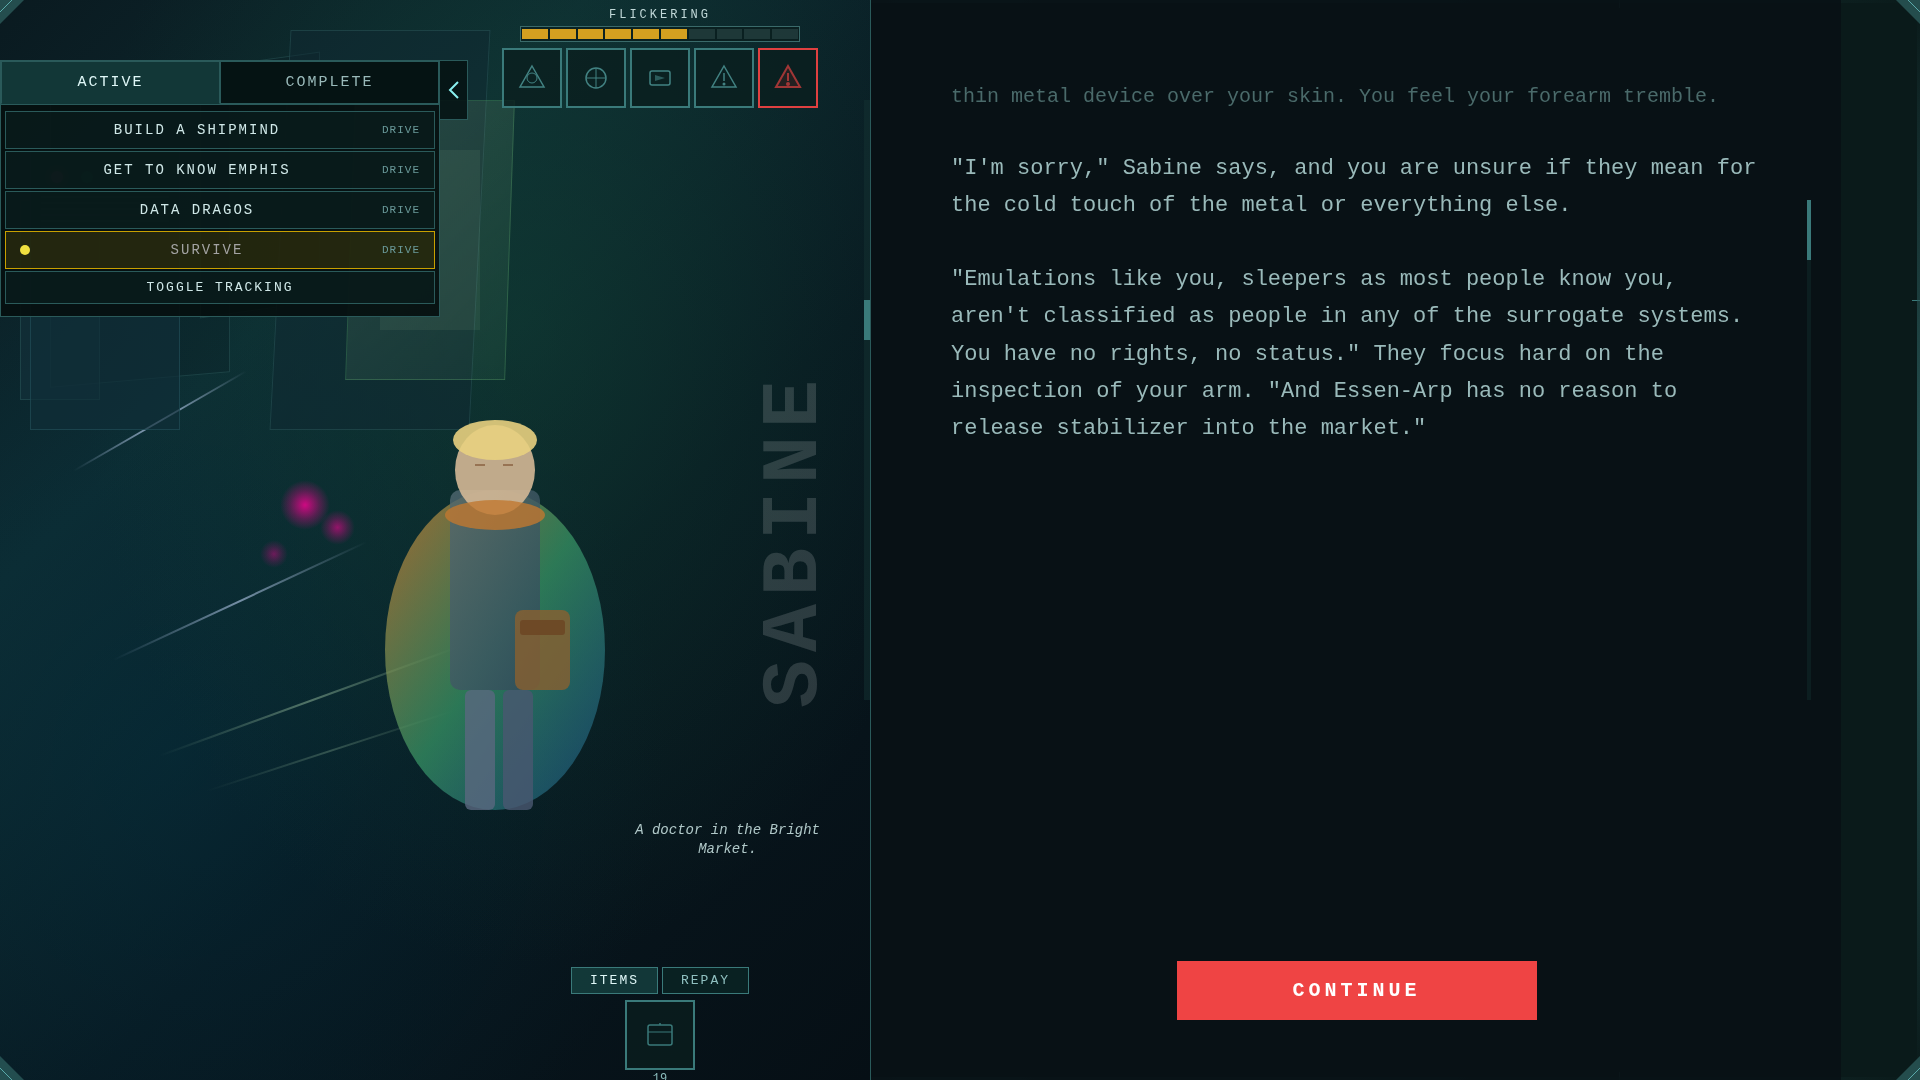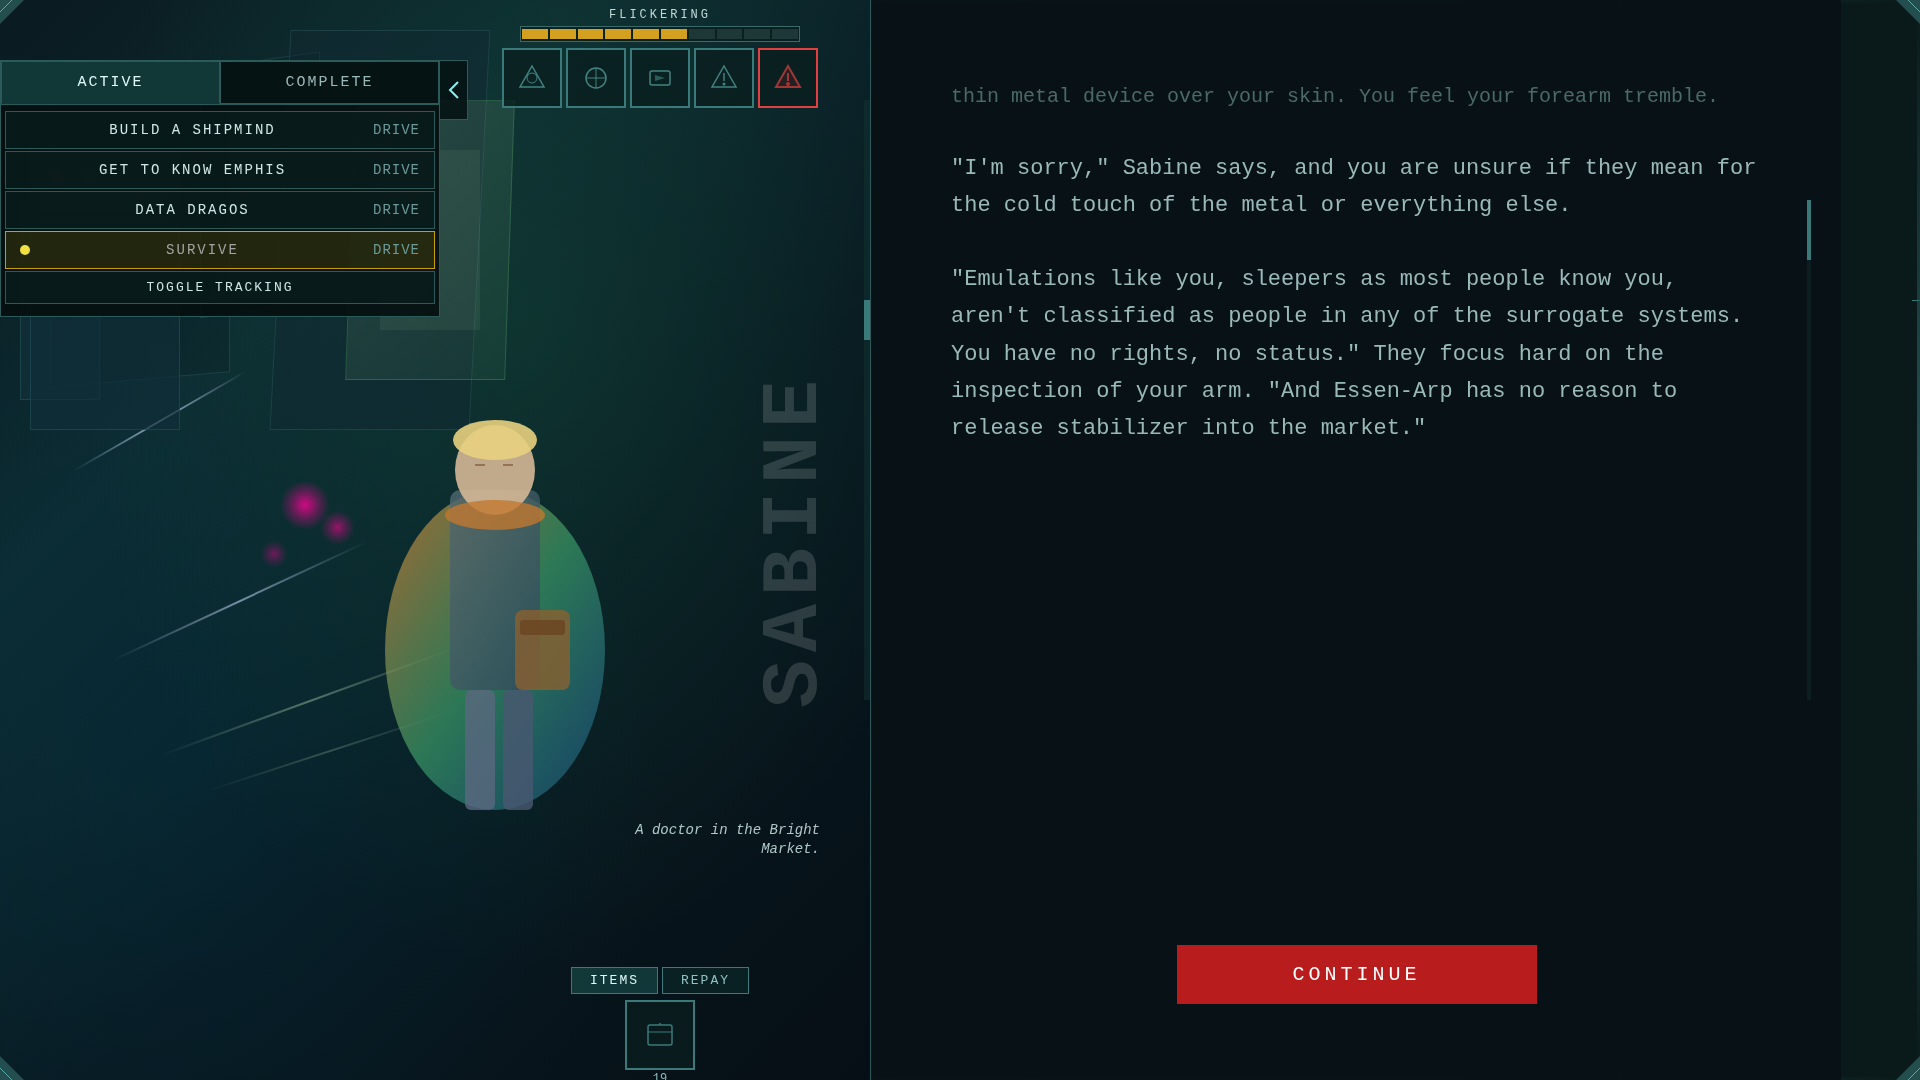--- a/index.html
+++ b/index.html
@@ -97,21 +97,21 @@
       font-size: 14px;
       letter-spacing: 2px;
       color: #d0e8e8;
       flex: 1;
       text-align: center;
     }
     .quest-item.active-quest .quest-item-name {
       color: #a3a3a3;
     }
     .quest-drive-badge {
-      font-size: 14px;
+      font-size: 11px;
       letter-spacing: 1px;
       color: #6a9a9a;
       margin-left: 8px;
     }
     .quest-dot {
       width: 10px;
       height: 10px;
       border-radius: 50%;
       background: #f0e040;
       margin-right: 10px;
@@ -267,21 +267,21 @@
     }
 
     
     .doctor-caption {
       position: absolute;
       bottom: 220px;
       right: 50px;
       font-style: italic;
       font-size: 14px;
       color: #b0c8c8;
-      text-align: right;
+      text-align: center;
       z-index: 8;
       line-height: 1.4;
     }
 
     
     .bottom-hud {
       position: absolute;
       bottom: 0;
       left: 450px;
       width: 420px;
@@ -378,31 +378,31 @@
     }
 
     .dialogue-paragraph.faded {
       color: #4a6a6a;
       font-size: 20px;
     }
 
     .continue-btn {
       display: block;
       width: 360px;
-      margin: 16px auto;
+      margin: 0 auto;
       padding: 18px 0;
-      background: #b91c1c;
+      background: #ef4444;
       border: none;
       color: #fff;
       font-size: 20px;
       letter-spacing: 4px;
       font-family: 'Courier New', monospace;
       cursor: pointer;
       text-align: center;
-      font-weight: normal;
+      font-weight: bold;
     }
 
     
     .border-top {
       position: absolute;
       top: 0;
       left: 0;
       right: 0;
       height: 3px;
       background: linear-gradient(90deg, transparent, #2a5a5a, transparent);

